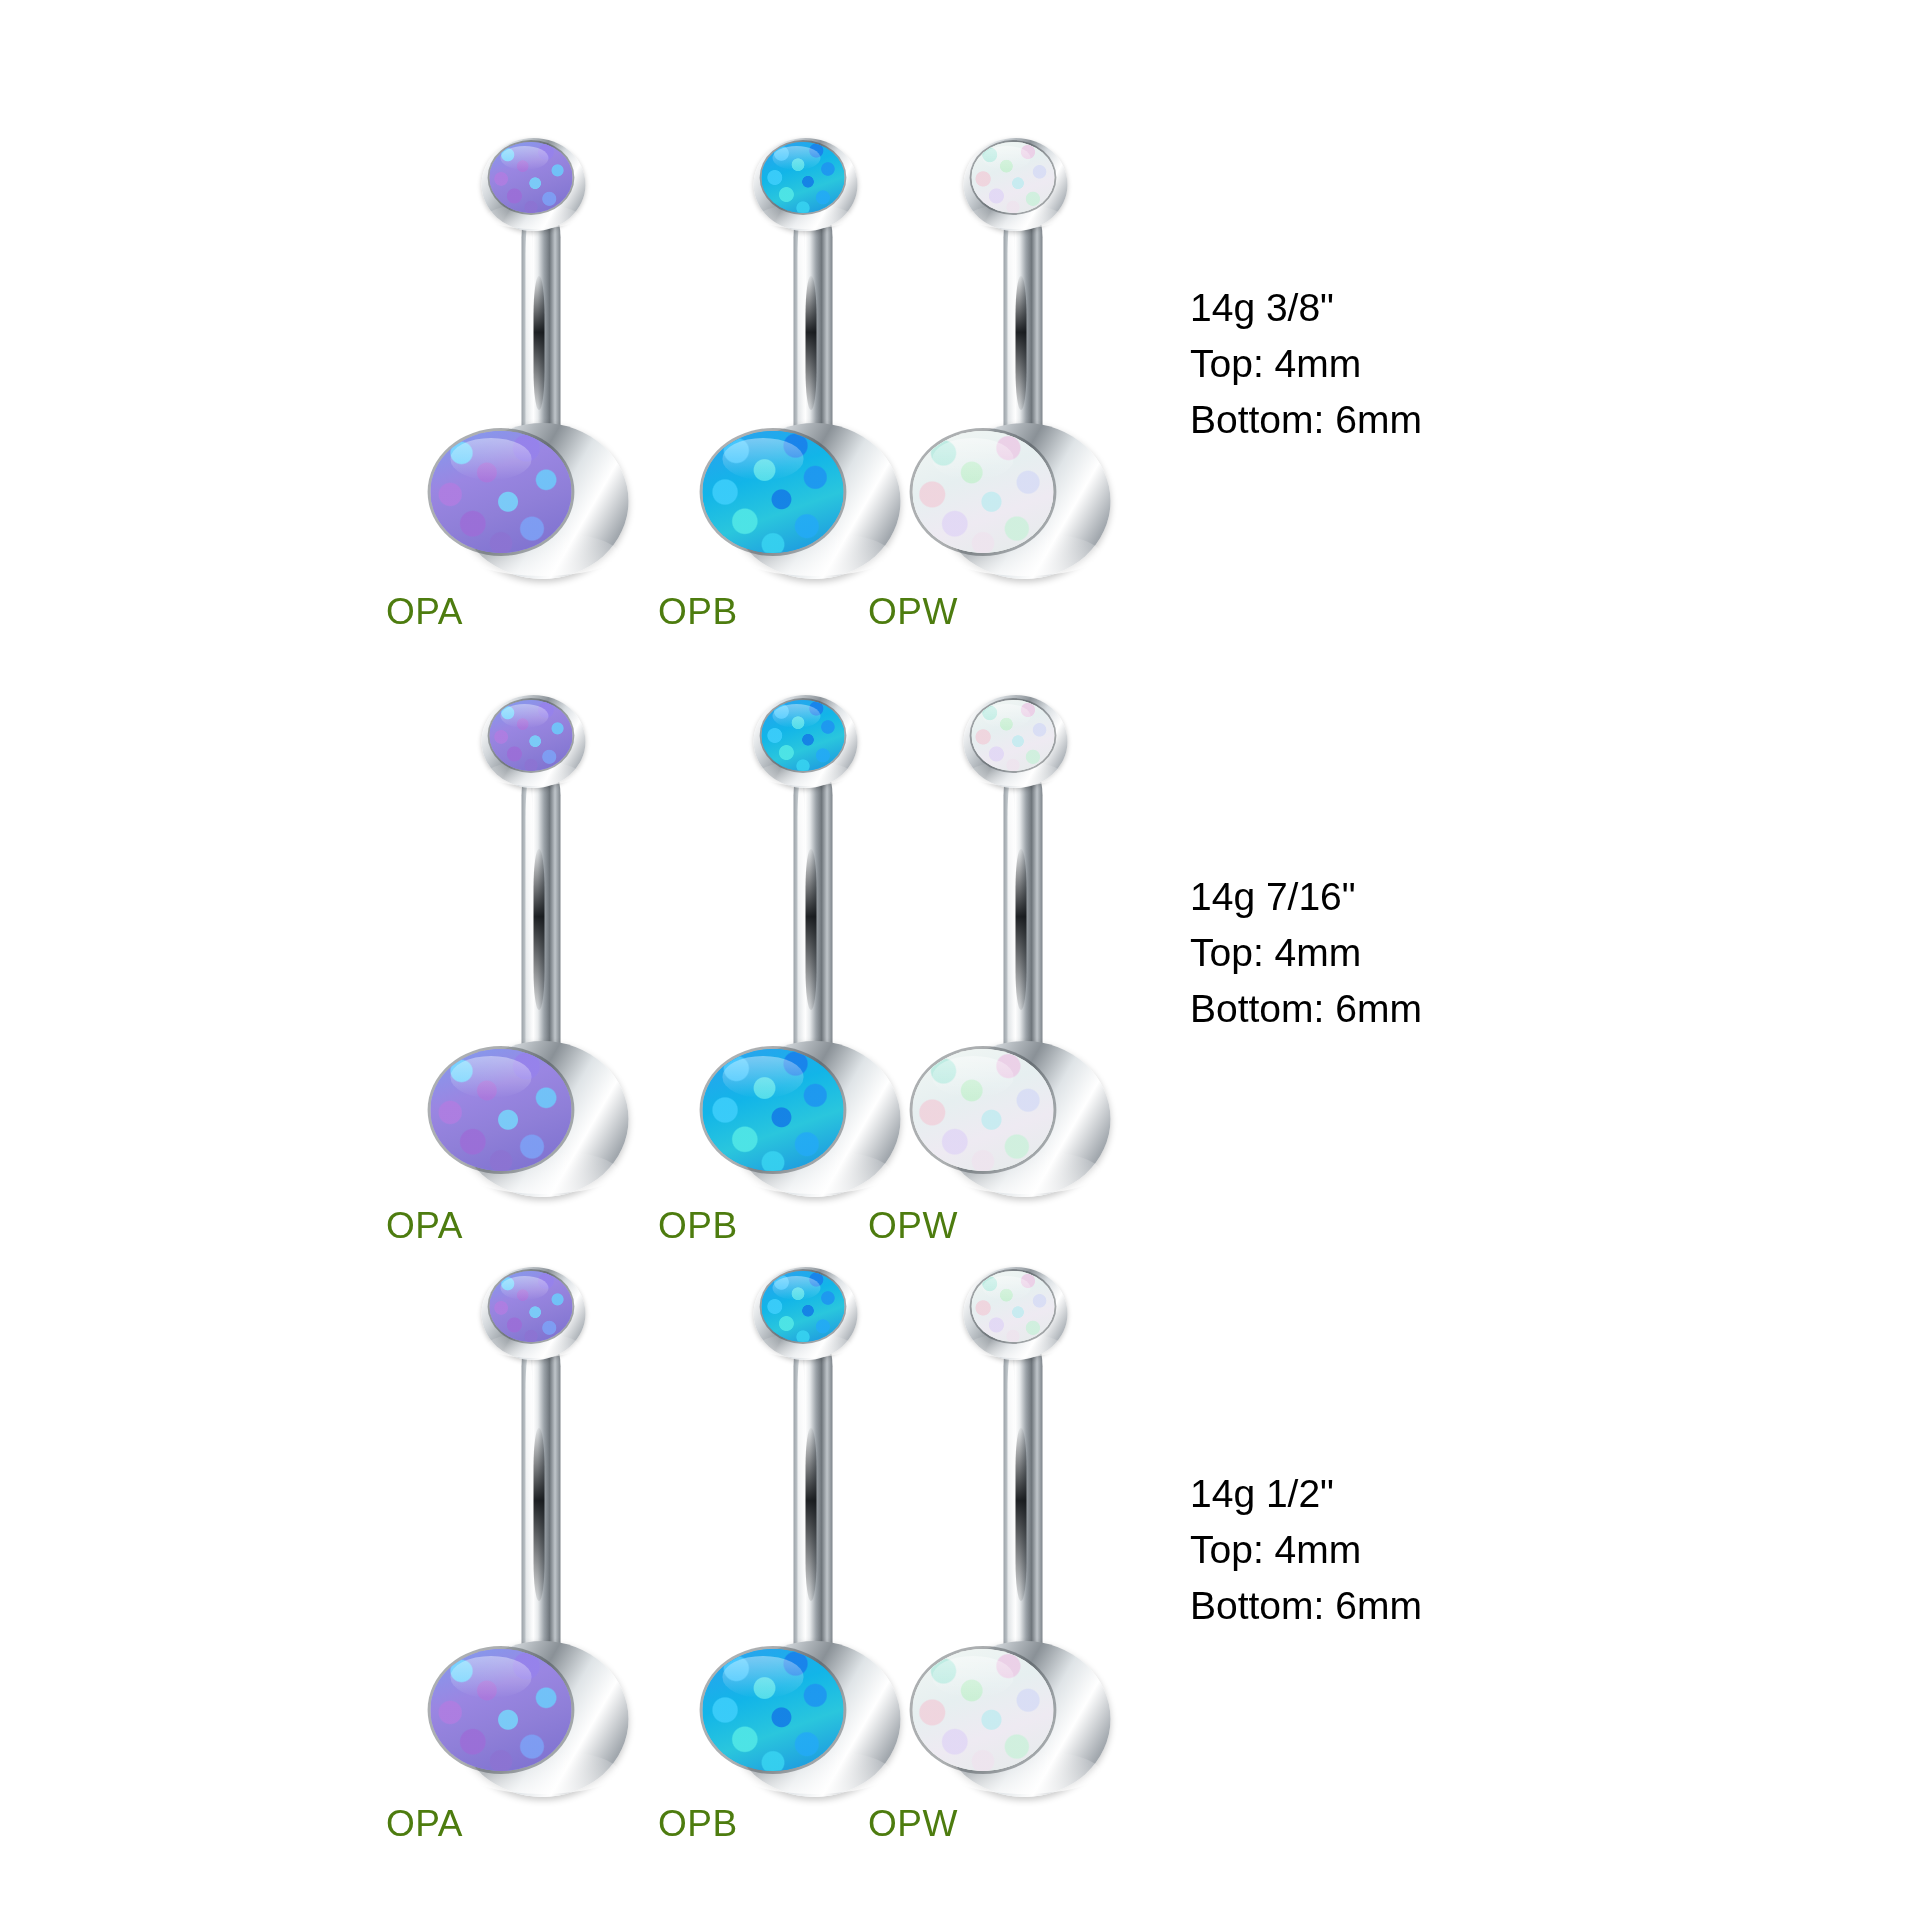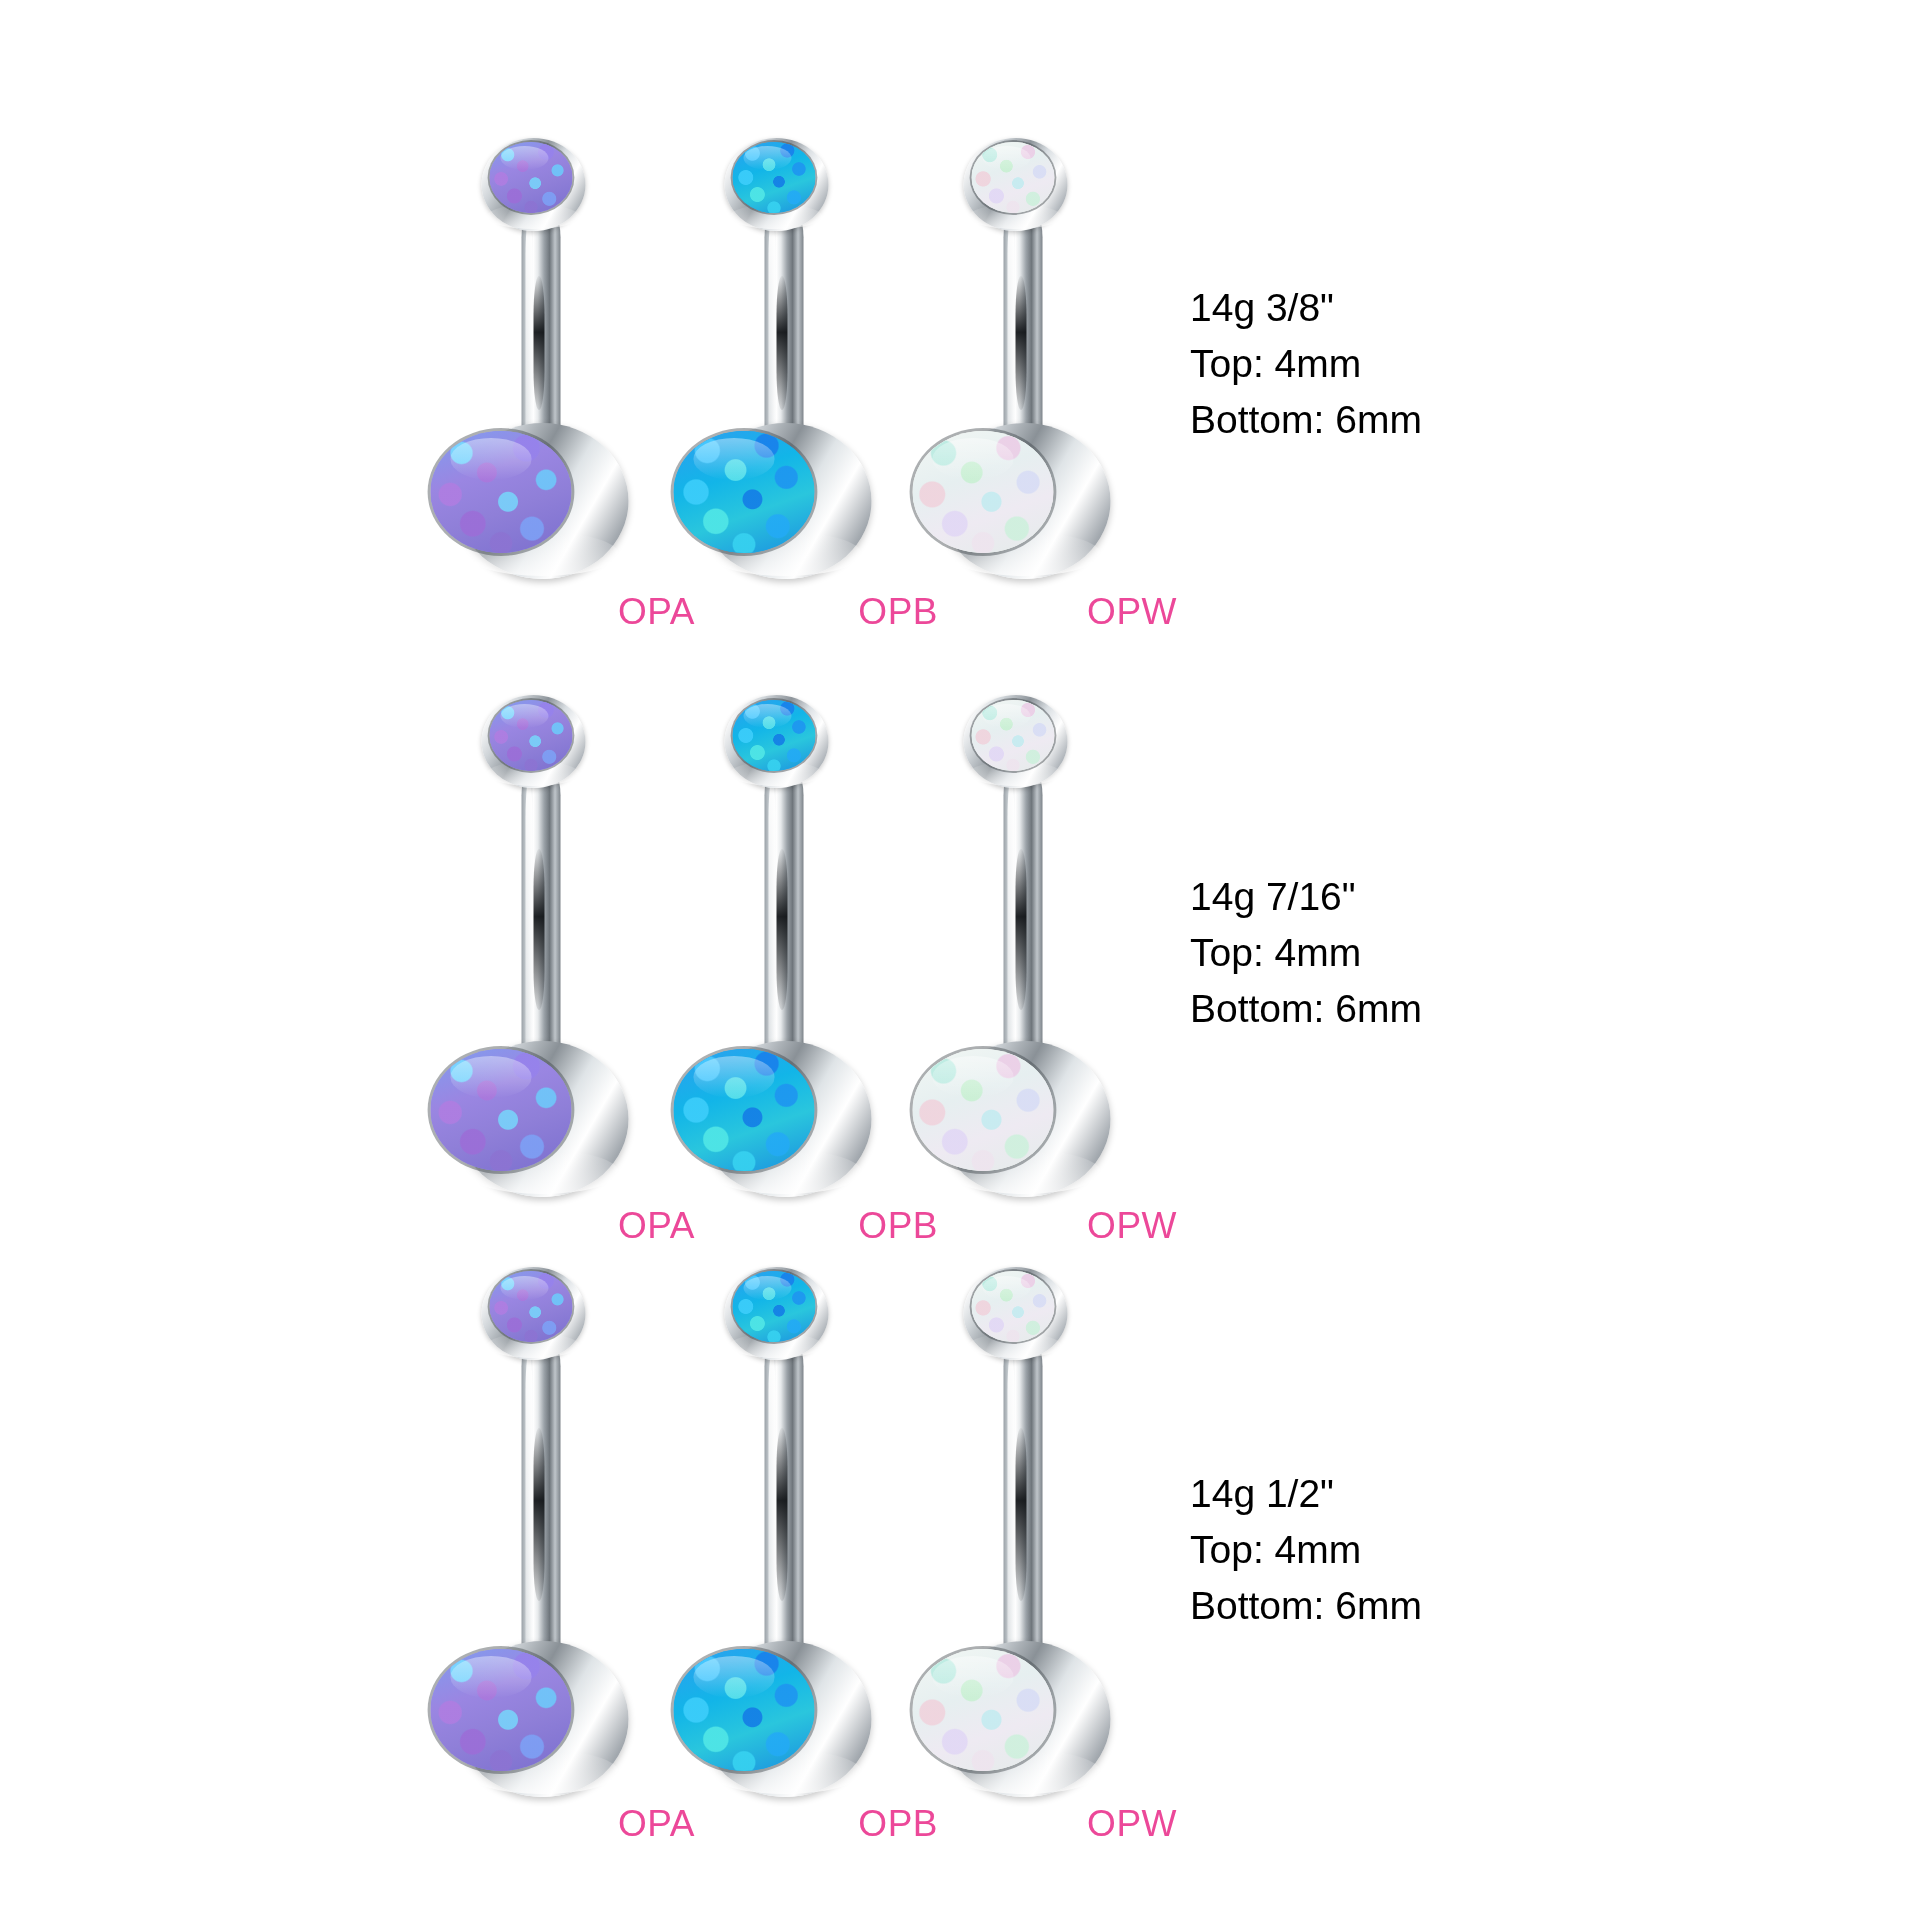--- a/index.html
+++ b/index.html
@@ -34,21 +34,21 @@
   .row-3 { top: 1255px; height: 579px; }
 
   
   .item {
     position: absolute;
     top: 0;
     width: 309px;
     height: 100%;
   }
   .col-0 { left: 386px; }
-  .col-1 { left: 629px; text-decoration: underline; }
+  .col-1 { left: 658px; text-decoration: underline; }
   .col-2 { left: 868px; }
 
   
   .jewel {
     position: absolute;
     left: 50%;
     top: 0;
     transform: translateX(-50%);
     width: 251px;
   }
@@ -228,23 +228,23 @@
     border-radius:50%;
     background:linear-gradient(180deg, rgba(255,255,255,0.40), rgba(255,255,255,0));
     pointer-events:none;
   }
 
   
   .code-label {
     position: absolute;
     left: 0;
     width: 309px;
-    text-align: right;
+    text-align: left;
     font-size: 37px;
-    color: #ec4899;
+    color: #4d7c0f;
     letter-spacing: 0.5px;
   }
 
   
   .spec-block {
     position: absolute;
     left: 1190px;
     width: 579px;
     color: #000000;
     font-size: 39px;

